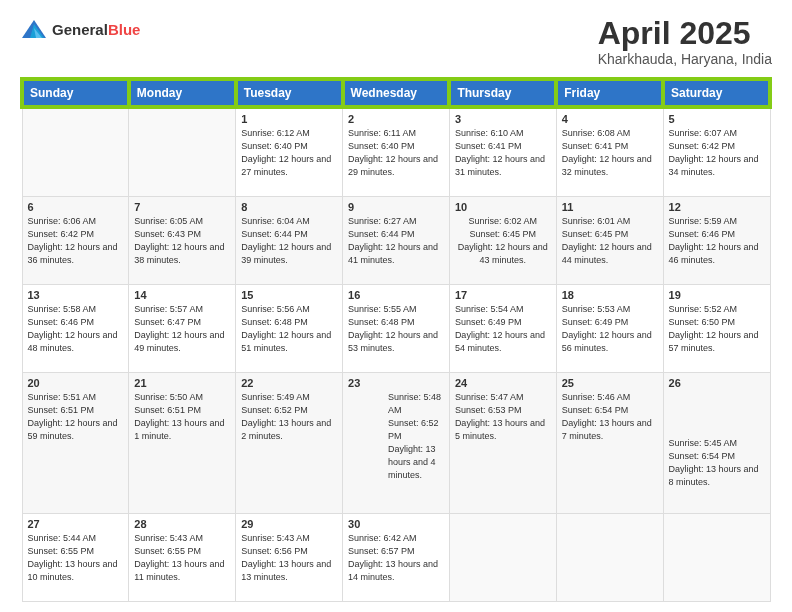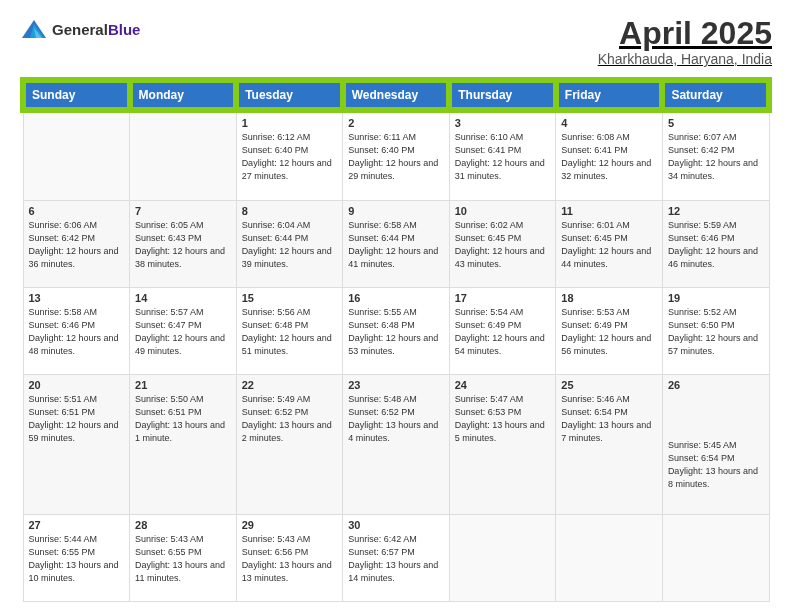--- a/index.html
+++ b/index.html
@@ -26,22 +26,20 @@
     .logo {
       display: flex;
       align-items: center;
       gap: 4px;
     }
     .logo-icon {
       width: 28px;
       height: 28px;
     }
     .title-block {
-      text-align: right;
-      text-decoration: underline;
     }
     .title-month {
       font-size: 32px;
       font-weight: bold;
       color: #333;
       line-height: 1.1;
     }
     .title-location {
       font-size: 14px;
       color: #555;
@@ -51,21 +49,21 @@
       border-collapse: collapse;
       flex: 1;
     }
     .calendar th {
       background: #2e75c8;
       color: #fff;
       font-size: 12px;
       font-weight: bold;
       padding: 5px 6px;
       text-align: left;
-      border: 6px solid #84cc16;
+      border: 4px solid #84cc16;
     }
     .calendar td {
       vertical-align: top;
       padding: 4px 5px;
       border: 1px solid #ddd;
       font-size: 9.5px;
       color: #333;
       width: calc(100% / 7);
       background: #fff;
     }
@@ -102,21 +100,21 @@
 <div class="page">
   <div class="header">
     <div class="logo">
       <svg class="logo-icon" viewBox="0 0 28 28">
         <polygon points="14,4 26,22 2,22" fill="#2e75c8"></polygon>
         <polygon points="14,8 24,22 10,22" fill="#1a9fd8"></polygon>
         <polygon points="14,12 22,22 16,22" fill="#5bbfef"></polygon>
       </svg>
       <div>
         <div style="font-size:15px;font-weight:bold;line-height:1.1;">
-          <span style="color:#333;">General</span><span style="color:#4c1d95;">Blue</span>
+          <span style="color:#333;">General</span><span style="color:#ef4444;">Blue</span>
         </div>
       </div>
     </div>
     <div class="title-block">
       <div class="title-month">April 2025</div>
       <div class="title-location">Kharkhauda, Haryana, India</div>
     </div>
   </div>
 
   <table class="calendar">
@@ -180,27 +178,27 @@
 Daylight: 12 hours and 38 minutes.</div>
           </td>
           <td>
             <span class="day-number">8</span>
             <div class="day-info" style="white-space: pre-line;">Sunrise: 6:04 AM
 Sunset: 6:44 PM
 Daylight: 12 hours and 39 minutes.</div>
           </td>
           <td>
             <span class="day-number">9</span>
-            <div class="day-info" style="white-space: pre-line;">Sunrise: 6:58 AM
+            <div class="day-info" style="white-space: pre-line;">Sunrise: 6:27 AM
 Sunset: 6:44 PM
 Daylight: 12 hours and 41 minutes.</div>
           </td>
           <td>
             <span class="day-number">10</span>
-            <div class="day-info" style="white-space: pre-line;">Sunrise: 6:02 AM
+            <div class="day-info" style="white-space: pre-line; text-align: center;">Sunrise: 6:02 AM
 Sunset: 6:45 PM
 Daylight: 12 hours and 43 minutes.</div>
           </td>
           <td>
             <span class="day-number">11</span>
             <div class="day-info" style="white-space: pre-line;">Sunrise: 6:01 AM
 Sunset: 6:45 PM
 Daylight: 12 hours and 44 minutes.</div>
           </td>
           <td>
@@ -268,21 +266,21 @@
 Daylight: 13 hours and 1 minute.</div>
           </td>
           <td>
             <span class="day-number">22</span>
             <div class="day-info" style="white-space: pre-line;">Sunrise: 5:49 AM
 Sunset: 6:52 PM
 Daylight: 13 hours and 2 minutes.</div>
           </td>
           <td>
             <span class="day-number">23</span>
-            <div class="day-info" style="white-space: pre-line;">Sunrise: 5:48 AM
+            <div class="day-info" style="white-space: pre-line; margin-left: 40px;">Sunrise: 5:48 AM
 Sunset: 6:52 PM
 Daylight: 13 hours and 4 minutes.</div>
           </td>
           <td>
             <span class="day-number">24</span>
             <div class="day-info" style="white-space: pre-line;">Sunrise: 5:47 AM
 Sunset: 6:53 PM
 Daylight: 13 hours and 5 minutes.</div>
           </td>
           <td>

